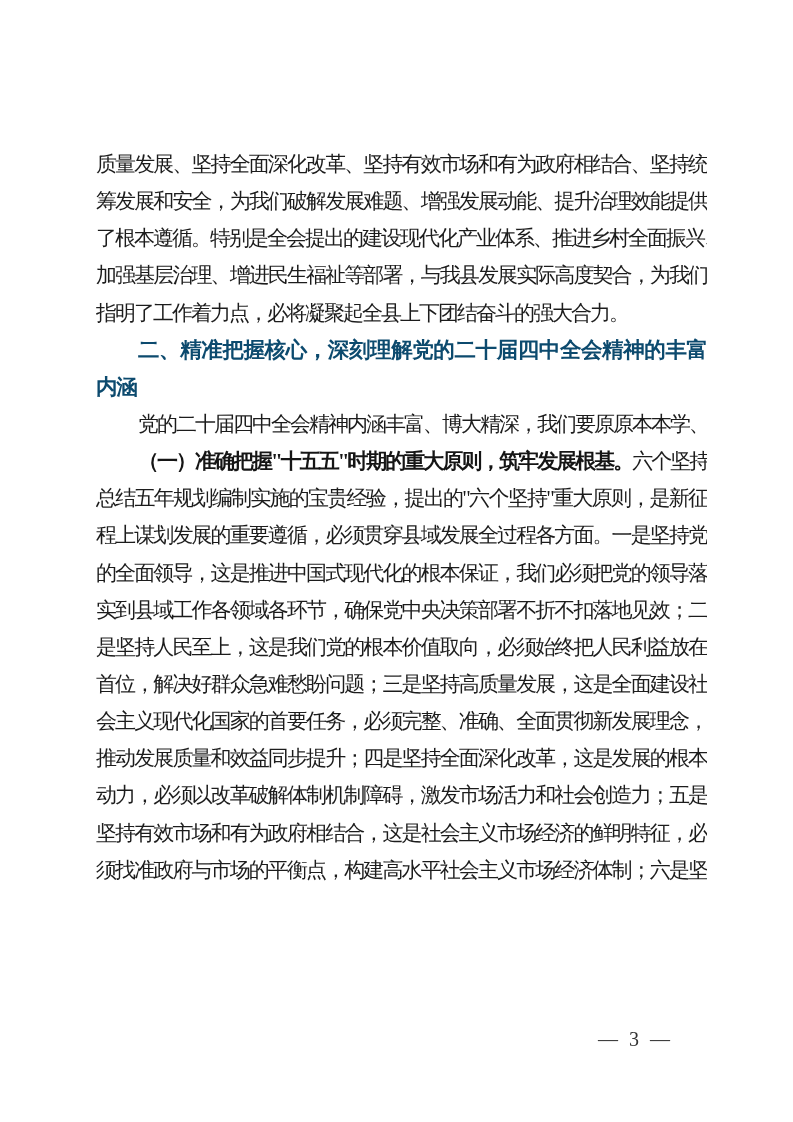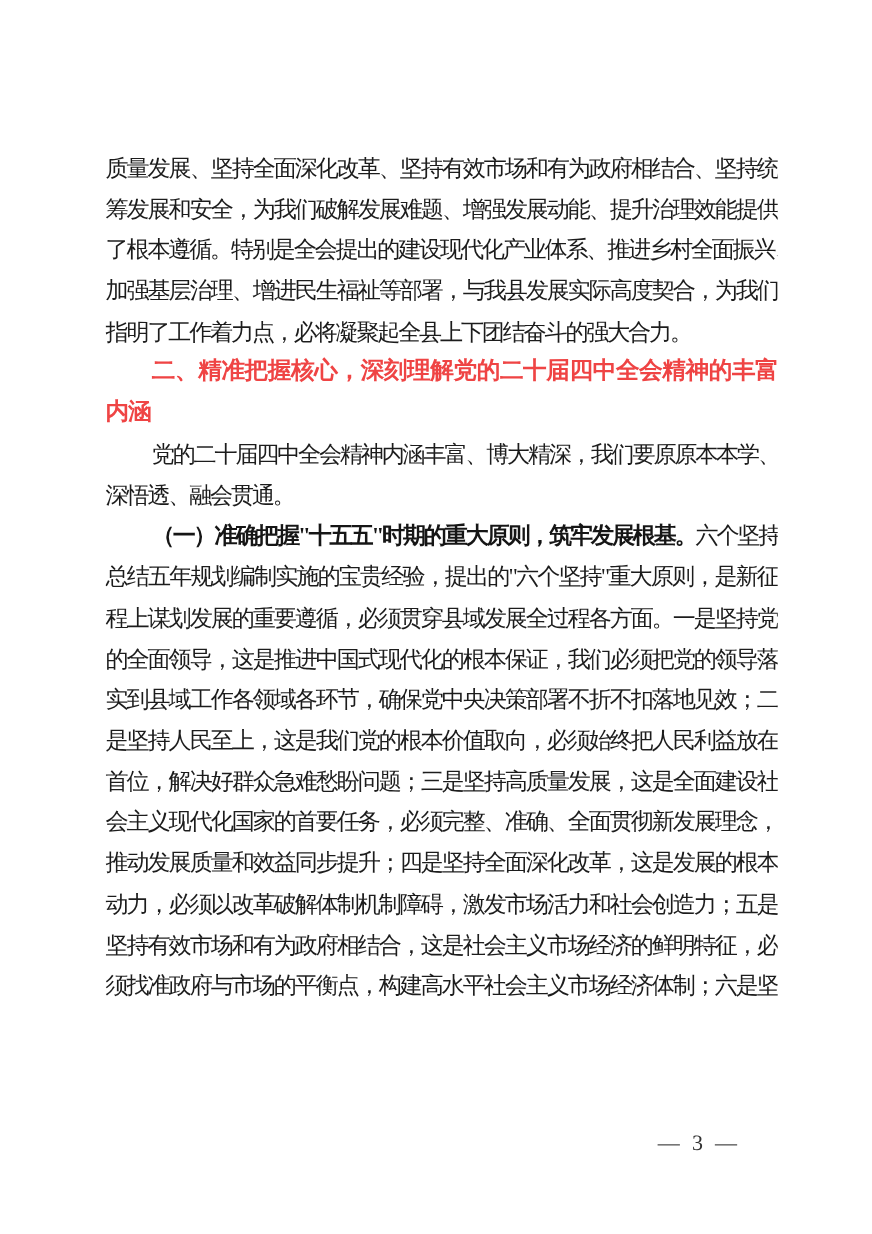--- a/index.html
+++ b/index.html
@@ -8,43 +8,43 @@
     position: relative;
     width: 793px;
     height: 1122px;
     background: #ffffff;
     margin: 0 auto;
     overflow: hidden;
   }
   .text-block {
     position: absolute;
     left: 96px;
-    top: 135px;
+    top: 146px;
     width: 611px;
   }
   .line {
     height: 37.15px;
     line-height: 37.15px;
     overflow: hidden;
     text-align: justify;
     text-align-last: justify;
     font-family: "Liberation Serif", "DejaVu Serif", serif;
     font-size: 21px;
     letter-spacing: -2px;
     color: #1c1c1c;
     white-space: nowrap;
   }
   .line.indent { padding-left: 42px; }
   .line.last { text-align-last: left; }
   .line.heading {
-    font-family: Liberation Mono, monospace;
+    font-family: Liberation Sans, sans-serif;
     font-weight: 700;
     font-size: 21.5px;
     letter-spacing: -1px;
-    color: #ef4444;
+    color: #0c4a6e;
   }
   .seg-bold {
     font-weight: 700;
     color: #151515;
   }
   .footer {
     position: absolute;
     top: 1028px;
     right: 120px;
     font-family: "Liberation Serif", "DejaVu Serif", serif;
@@ -59,21 +59,20 @@
 <div class="page">
   <div class="text-block">
       <div class="line body"><span>质量发展、坚持全面深化改革、坚持有效市场和有为政府相结合、坚持统</span></div>
       <div class="line body"><span>筹发展和安全，为我们破解发展难题、增强发展动能、提升治理效能提供</span></div>
       <div class="line body"><span>了根本遵循。特别是全会提出的建设现代化产业体系、推进乡村全面振兴、</span></div>
       <div class="line body"><span>加强基层治理、增进民生福祉等部署，与我县发展实际高度契合，为我们</span></div>
       <div class="line body last"><span>指明了工作着力点，必将凝聚起全县上下团结奋斗的强大合力。</span></div>
       <div class="line heading indent"><span>二、精准把握核心，深刻理解党的二十届四中全会精神的丰富</span></div>
       <div class="line heading last"><span>内涵</span></div>
       <div class="line body indent"><span>党的二十届四中全会精神内涵丰富、博大精深，我们要原原本本学、</span></div>
-      <div class="line body last"><span>深悟透、融会贯通。</span></div>
       <div class="line body indent"><span class="seg-bold">（一）准确把握"十五五"时期的重大原则，筑牢发展根基。</span><span>六个坚持</span></div>
       <div class="line body"><span>总结五年规划编制实施的宝贵经验，提出的"六个坚持"重大原则，是新征</span></div>
       <div class="line body"><span>程上谋划发展的重要遵循，必须贯穿县域发展全过程各方面。一是坚持党</span></div>
       <div class="line body"><span>的全面领导，这是推进中国式现代化的根本保证，我们必须把党的领导落</span></div>
       <div class="line body"><span>实到县域工作各领域各环节，确保党中央决策部署不折不扣落地见效；二</span></div>
       <div class="line body"><span>是坚持人民至上，这是我们党的根本价值取向，必须始终把人民利益放在</span></div>
       <div class="line body"><span>首位，解决好群众急难愁盼问题；三是坚持高质量发展，这是全面建设社</span></div>
       <div class="line body"><span>会主义现代化国家的首要任务，必须完整、准确、全面贯彻新发展理念，</span></div>
       <div class="line body"><span>推动发展质量和效益同步提升；四是坚持全面深化改革，这是发展的根本</span></div>
       <div class="line body"><span>动力，必须以改革破解体制机制障碍，激发市场活力和社会创造力；五是</span></div>

